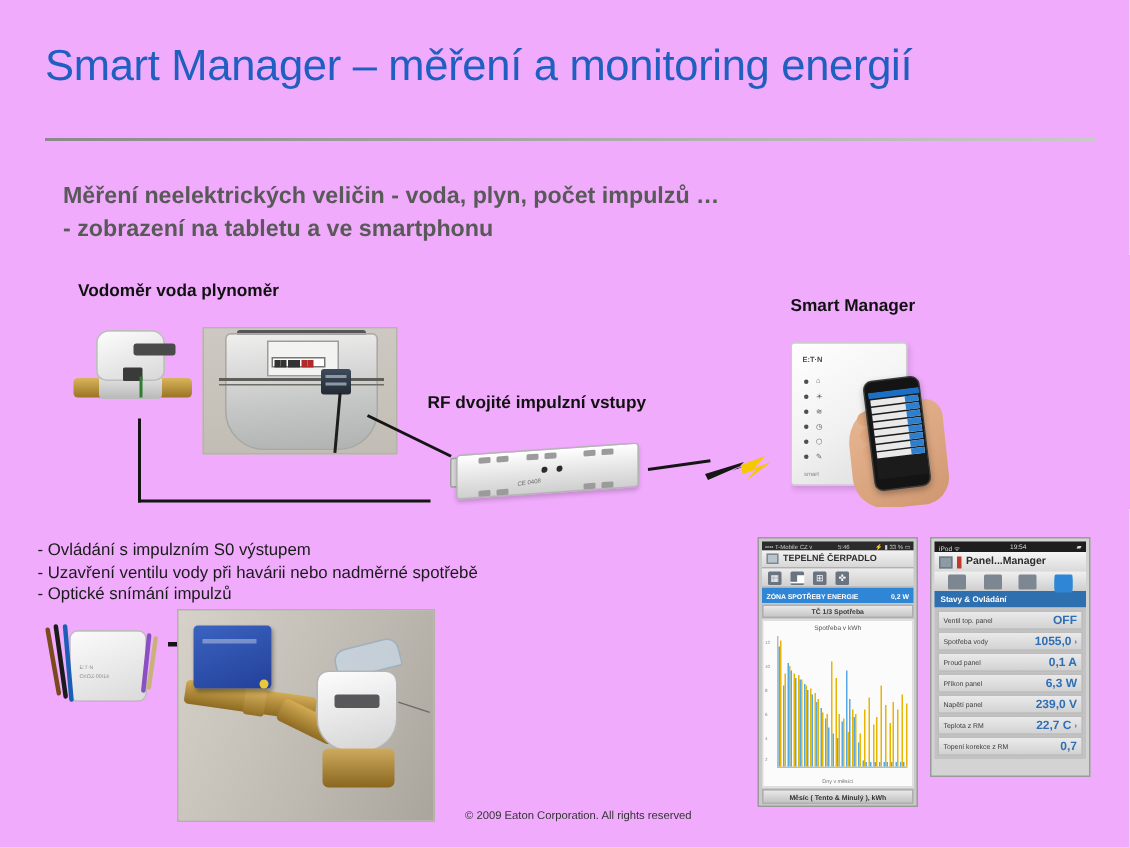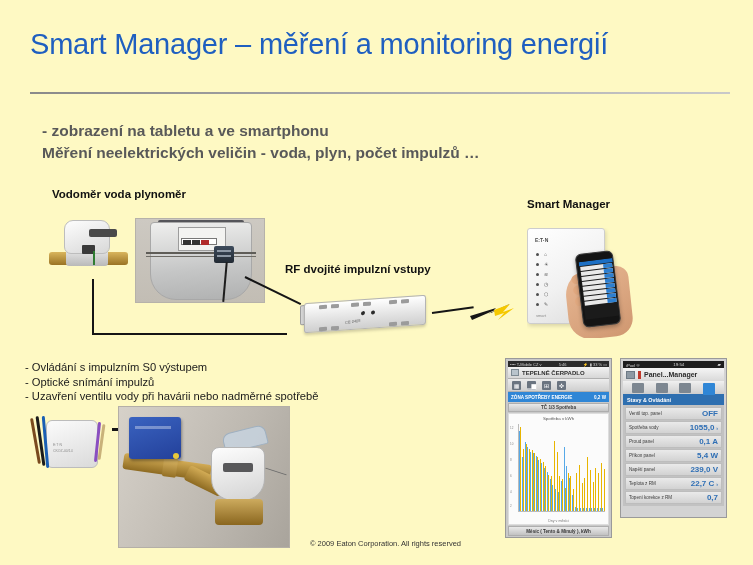--- a/index.html
+++ b/index.html
@@ -3,21 +3,21 @@
 <meta charset="utf-8">
 <style>
   * { box-sizing: border-box; margin: 0; padding: 0; }
   body {
     width: 753px; height: 565px;
     background: #ffffff;
     font-family: "Liberation Sans", sans-serif;
     overflow: hidden;
     position: relative;
   }
-  .slide { position: relative; width: 753px; height: 565px; background:#fef9c3; }
+  .slide { position: relative; width: 753px; height: 565px; background:#f0abfc; }
 
   
   .title {
     position: absolute; left: 30px; top: 28px;
     font-size: 29px; font-weight: 400; color: #1F5FC0;
     letter-spacing: -0.2px; white-space: nowrap;
   }
   .title-rule {
     position: absolute; left: 30px; top: 92px; width: 700px; height: 2px;
     background: linear-gradient(to right,#8a8a8a,#c9c9c9);
@@ -244,32 +244,32 @@
 </style>
 </head>
 <body>
 
 <div class="slide">
 
   <div class="title">Smart Manager – měření a monitoring energií</div>
   <div class="title-rule"></div>
 
   <div class="lead">
+    <div>Měření neelektrických veličin  - voda, plyn, počet impulzů …</div>
     <div>- zobrazení na tabletu a ve smartphonu</div>
-    <div>Měření neelektrických veličin  - voda, plyn, počet impulzů …</div>
   </div>
 
   <div class="lbl" id="lbl-vodomer">Vodoměr voda plynoměr</div>
   <div class="lbl" id="lbl-rf">RF dvojité impulzní vstupy</div>
   <div class="lbl" id="lbl-sm">Smart Manager</div>
 
   <div class="bullets">
     <div>- Ovládání s impulzním S0 výstupem</div>
+    <div>- Uzavření ventilu vody při havárii nebo nadměrné spotřebě</div>
     <div>- Optické snímání impulzů</div>
-    <div>- Uzavření ventilu vody při havárii nebo nadměrné spotřebě</div>
   </div>
 
   <div class="photo" id="photo-watermeter">
     <div class="wm-pipe-l"></div>
     <div class="wm-pipe-r"></div>
     <div class="wm-mid"></div>
     <div class="wm-body">
       <div class="wm-dial"></div>
     </div>
     <div class="wm-sensor"></div>
@@ -530,21 +530,21 @@
         <div class="ph-row">
           <span class="ph-k">Spotřeba vody</span>
           <span class="ph-v">1055,0<span class="chev">›</span></span>
         </div>
         <div class="ph-row">
           <span class="ph-k">Proud panel</span>
           <span class="ph-v">0,1 A</span>
         </div>
         <div class="ph-row">
           <span class="ph-k">Příkon panel</span>
-          <span class="ph-v">5,4 W</span>
+          <span class="ph-v">6,3 W</span>
         </div>
         <div class="ph-row">
           <span class="ph-k">Napětí panel</span>
           <span class="ph-v">239,0 V</span>
         </div>
         <div class="ph-row">
           <span class="ph-k">Teplota z RM</span>
           <span class="ph-v">22,7 C<span class="chev">›</span></span>
         </div>
         <div class="ph-row">

